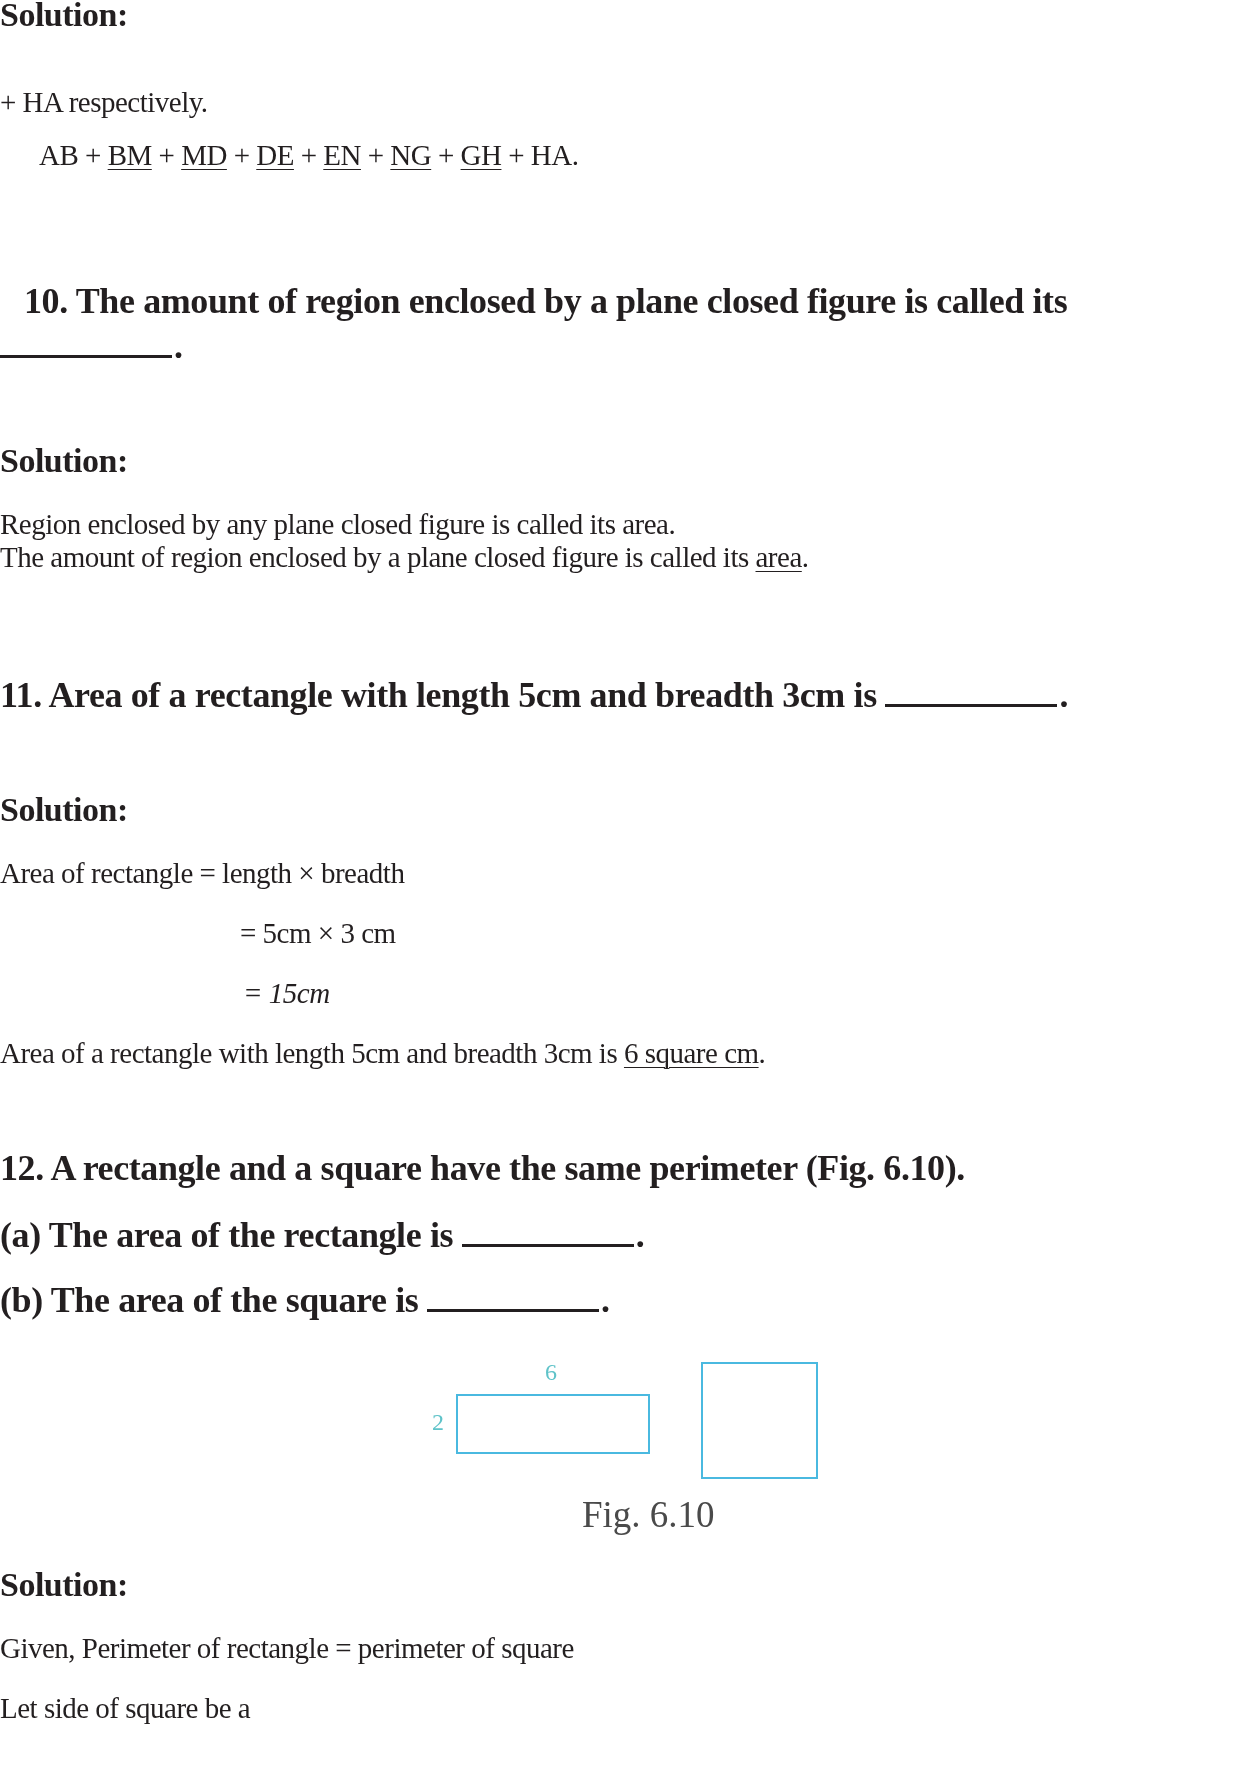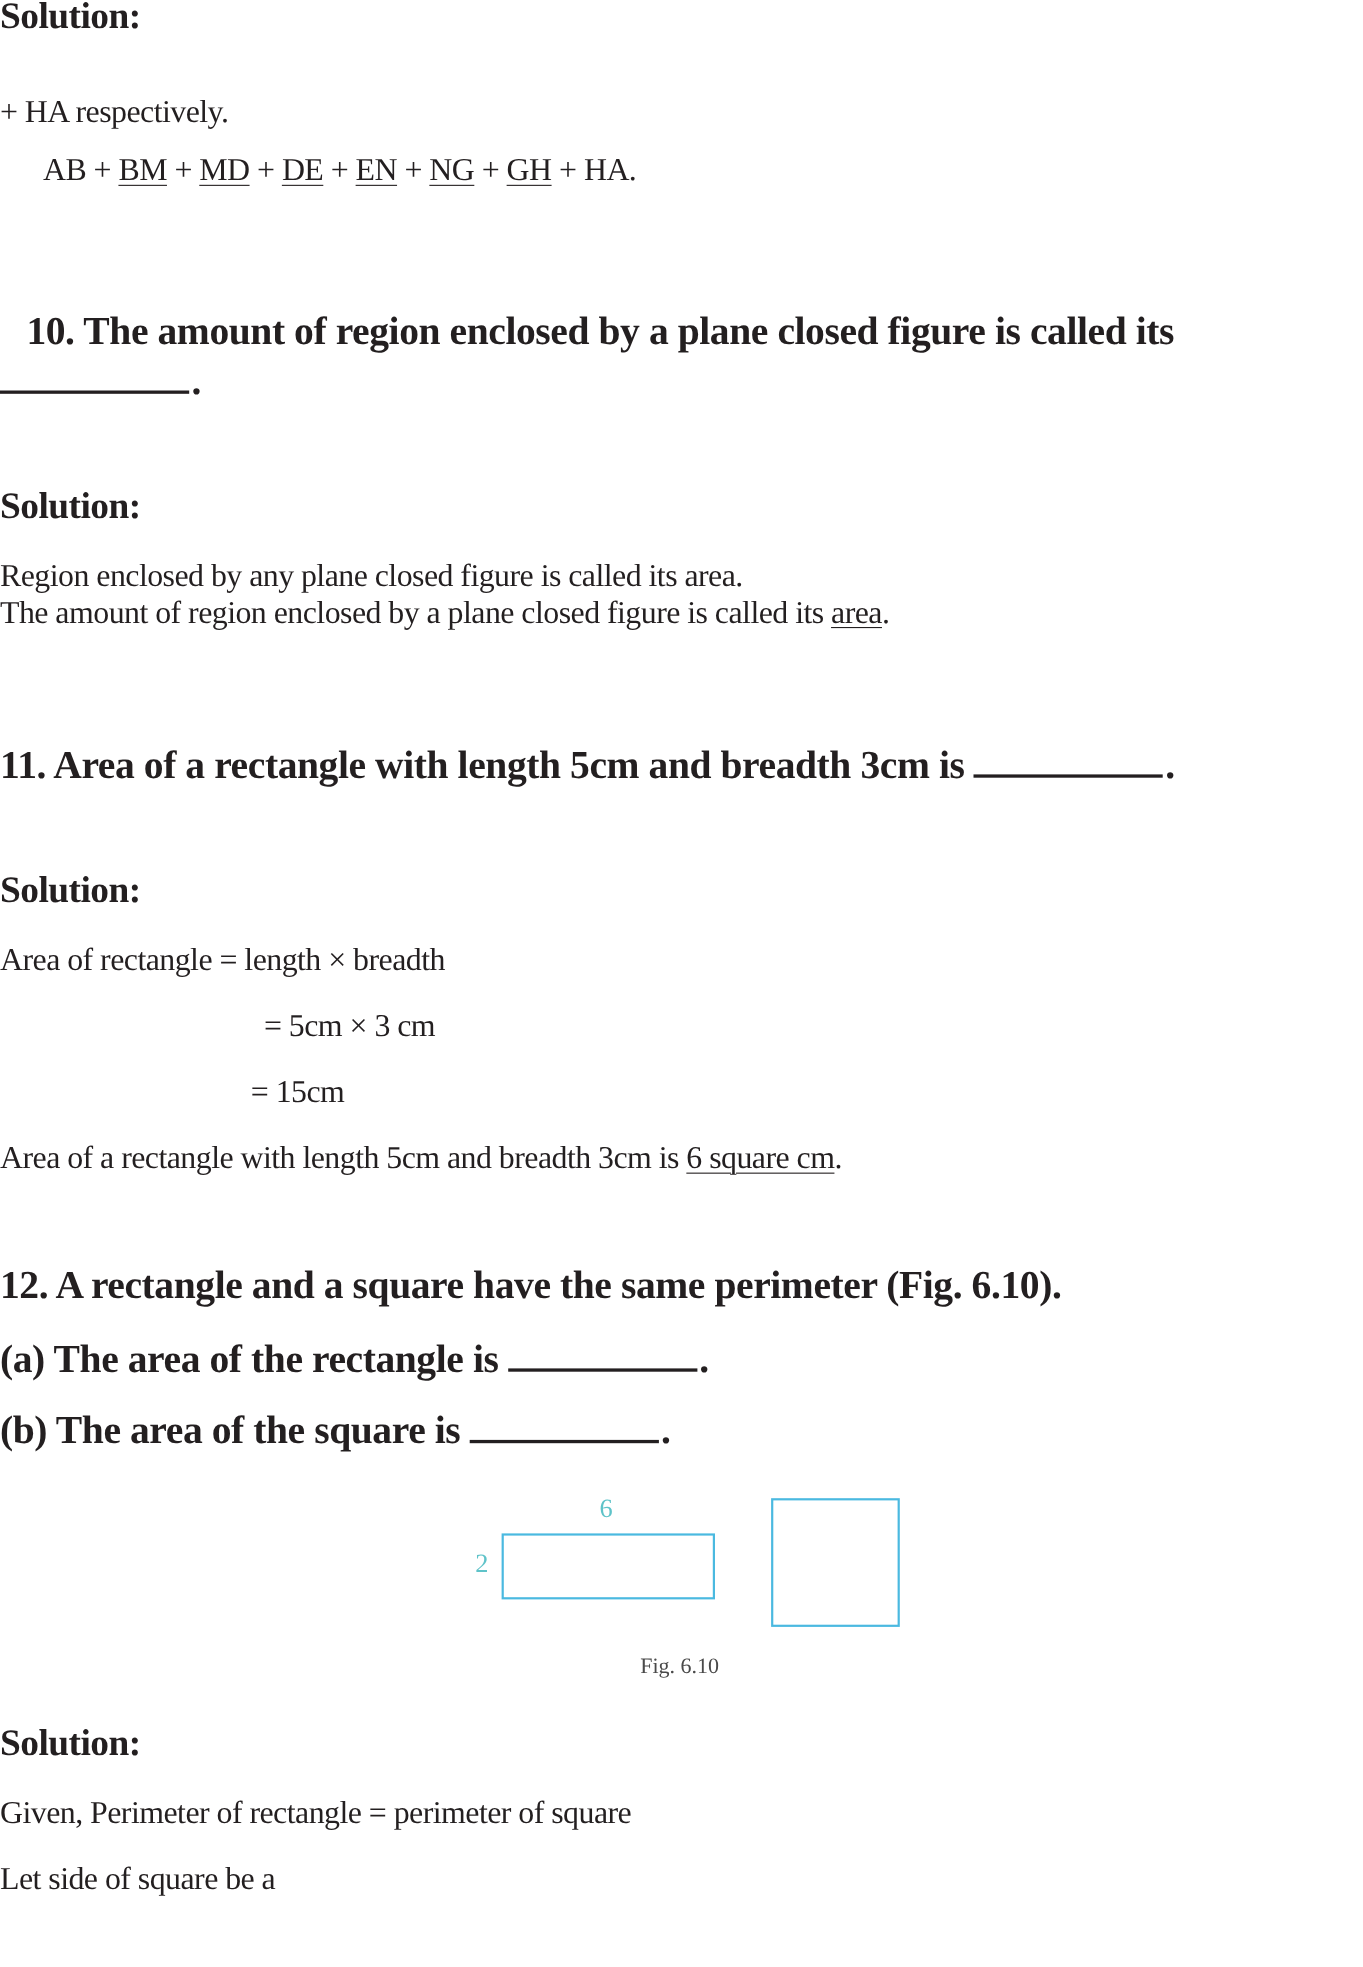--- a/index.html
+++ b/index.html
@@ -63,21 +63,21 @@
       line-height: 24px;
     }
     .fig-rect {
       position: absolute;
       border: 2px solid #4ab9e0;
       box-sizing: border-box;
       background: #ffffff;
     }
     .fig-caption {
       position: absolute;
-      font-size: 20px;
+      font-size: 37px;
       color: #4a4a4a;
       line-height: 30px;
       white-space: nowrap;
     }
   </style>
 </head>
 <body>
 
 <div class="page">
 
@@ -96,21 +96,21 @@
   <div class="blk body-text" style="top:540px;">
     <span>The amount of region enclosed by a plane closed figure is called its </span><span class="u">area</span><span>.</span>
   </div>
 
   <div class="blk q-head" style="top:675px;">
     <span>11. Area of a rectangle with length 5cm and breadth 3cm is </span><span class="blank" style="width:172px;"></span><span>.</span>
   </div>
   <div class="blk sol-head" style="top:793px;">Solution:</div>
   <div class="blk body-text" style="top:856px;">Area of rectangle = length  × breadth</div>
   <div class="blk body-text" style="top:916px; left:240px;">= 5cm ×  3 cm</div>
-  <div class="blk body-text" style="top:976px; left:228px;">= 15cm</div>
+  <div class="blk body-text" style="top:976px; left:243px;font-style:italic;">= 15cm</div>
   <div class="blk body-text" style="top:1036px;">
     <span>Area of a rectangle with length 5cm and breadth 3cm is </span><span class="u">6 square cm</span><span>.</span>
   </div>
 
   <div class="blk q-head" style="top:1148px;">12. A rectangle and a square have the same perimeter (Fig. 6.10).</div>
   <div class="blk q-head" style="top:1215px;">
     <span>(a) The area of the rectangle is </span><span class="blank" style="width:172px;"></span><span>.</span>
   </div>
   <div class="blk q-head" style="top:1280px;">
     <span>(b) The area of the square is </span><span class="blank" style="width:172px;"></span><span>.</span>

